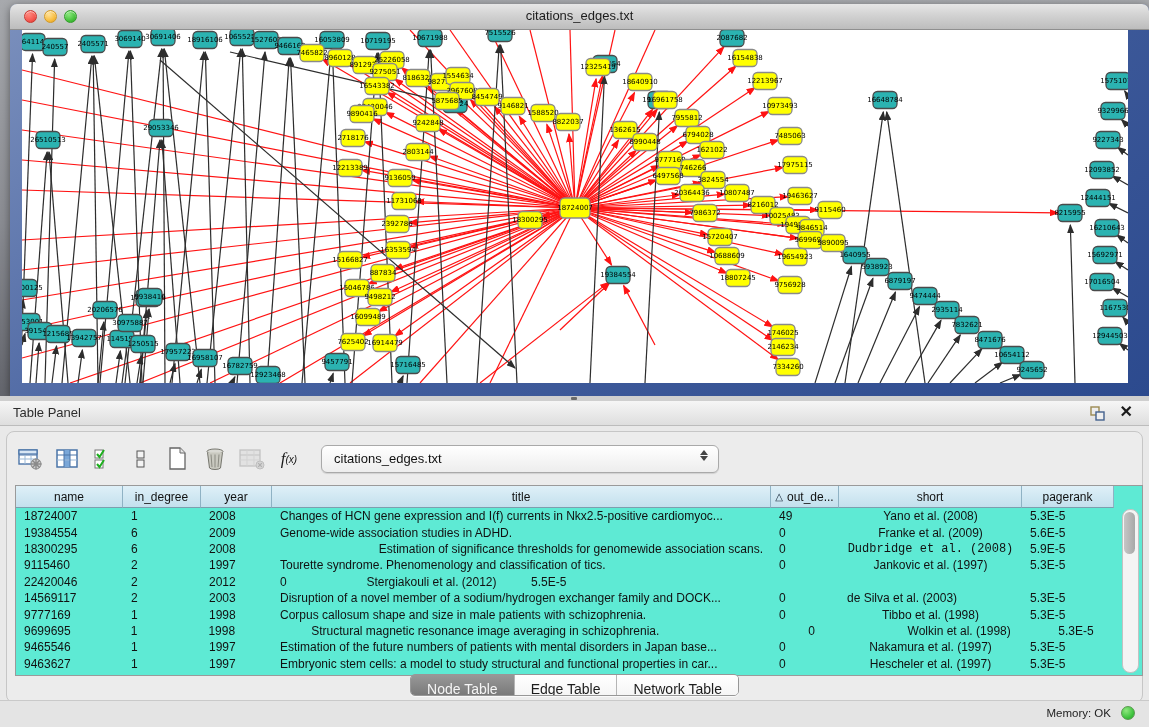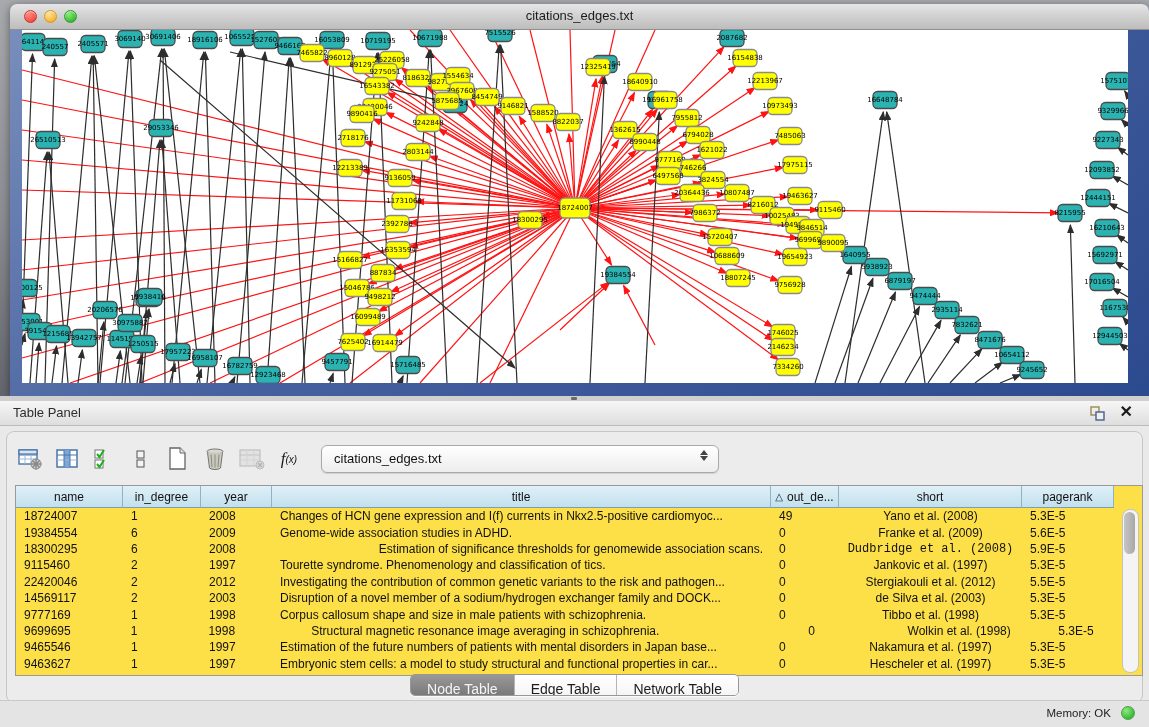--- a/index.html
+++ b/index.html
@@ -40,21 +40,21 @@
   .fx .paren{font-size:10px;font-style:italic;}
   .combo{margin-left:8px;width:396px;height:26px;border:1px solid #a9a9a9;border-radius:6px;
       background:linear-gradient(180deg,#ffffff,#ededed);position:relative;cursor:pointer;
       box-shadow:0 1px 1px rgba(0,0,0,.12);}
   .combo-text{position:absolute;left:12px;top:5px;font-size:13px;color:#111;}
   .combo-arrows{position:absolute;right:10px;top:4px;display:flex;flex-direction:column;gap:1px;}
   .combo-arrows span{width:0;height:0;border-left:4px solid transparent;border-right:4px solid transparent;}
   .arr-up{border-bottom:5px solid #444;}
   .arr-dn{border-top:5px solid #444;}
   
-  .tablewrap{position:absolute;left:8px;top:53px;width:1126px;height:189px;background:#fde047;border:1px solid #9a9a9a;}
+  .tablewrap{position:absolute;left:8px;top:53px;width:1126px;height:189px;background:#5eead4;border:1px solid #9a9a9a;}
   .thead{display:flex;height:22px;}
   .th{box-sizing:border-box;height:22px;background:linear-gradient(180deg,#dff0f8,#c3e0ed);
       border-right:1px solid #8fb2c4;border-bottom:1px solid #7d9eae;font-size:12px;color:#111;
       display:flex;align-items:center;justify-content:center;white-space:nowrap;overflow:hidden;cursor:pointer;}
   .sort-tri{font-size:10px;margin-right:4px;color:#123;}
   .tbody .tr{display:flex;height:16.4px;align-items:center;cursor:default;}
   .td{box-sizing:border-box;font-size:12px;color:#111;white-space:nowrap;overflow:hidden;padding:0 8px;}
   .vscroll{position:absolute;right:3px;top:23px;width:15px;bottom:2px;background:#f4f4f4;border:1px solid #c2c2c2;border-radius:8px;}
   .vthumb{position:absolute;left:1px;top:2px;width:11px;height:42px;background:linear-gradient(90deg,#c6c6c6,#a8a8a8);border-radius:6px;cursor:pointer;}
   
@@ -947,32 +947,31 @@
             <div class="td" style="width: 71px; text-align: left;">1997</div>
             <div class="td" style="width: 499px; text-align: left;">Tourette syndrome. Phenomenology and classification of tics.</div>
             <div class="td" style="width: 68px; text-align: left;">0</div>
             <div class="td" style="width: 183px; text-align: center;">Jankovic et al. (1997)</div>
             <div class="td" style="width: 92px; text-align: left;">5.3E-5</div>
           </div>
           <div class="tr">
             <div class="td" style="width: 107px; text-align: left;">22420046</div>
             <div class="td" style="width: 78px; text-align: left;">2</div>
             <div class="td" style="width: 71px; text-align: left;">2012</div>
-            <div class="td" style="width: 499px; text-align: left;">Investigating the contribution of common genetic variants to the risk and pathogen...</div>
             <div class="td" style="width: 68px; text-align: left;">0</div>
             <div class="td" style="width: 183px; text-align: center;">Stergiakouli et al. (2012)</div>
             <div class="td" style="width: 92px; text-align: left;">5.5E-5</div>
           </div>
           <div class="tr">
             <div class="td" style="width: 107px; text-align: left;">14569117</div>
             <div class="td" style="width: 78px; text-align: left;">2</div>
             <div class="td" style="width: 71px; text-align: left;">2003</div>
             <div class="td" style="width: 499px; text-align: left;">Disruption of a novel member of a sodium/hydrogen exchanger family and DOCK...</div>
             <div class="td" style="width: 68px; text-align: left;">0</div>
-            <div class="td" style="width: 183px; text-align: center;">de Silva et al. (2003)</div>
+            <div class="td" style="width: 183px; text-align: left;">de Silva et al. (2003)</div>
             <div class="td" style="width: 92px; text-align: left;">5.3E-5</div>
           </div>
           <div class="tr">
             <div class="td" style="width: 107px; text-align: left;">9777169</div>
             <div class="td" style="width: 78px; text-align: left;">1</div>
             <div class="td" style="width: 71px; text-align: left;">1998</div>
             <div class="td" style="width: 499px; text-align: left;">Corpus callosum shape and size in male patients with schizophrenia.</div>
             <div class="td" style="width: 68px; text-align: left;">0</div>
             <div class="td" style="width: 183px; text-align: center;">Tibbo et al. (1998)</div>
             <div class="td" style="width: 92px; text-align: left;">5.3E-5</div>

